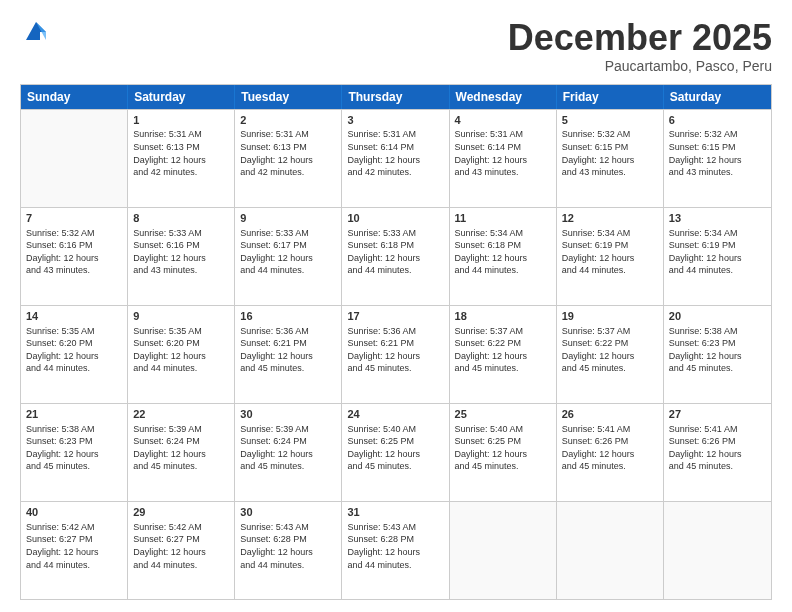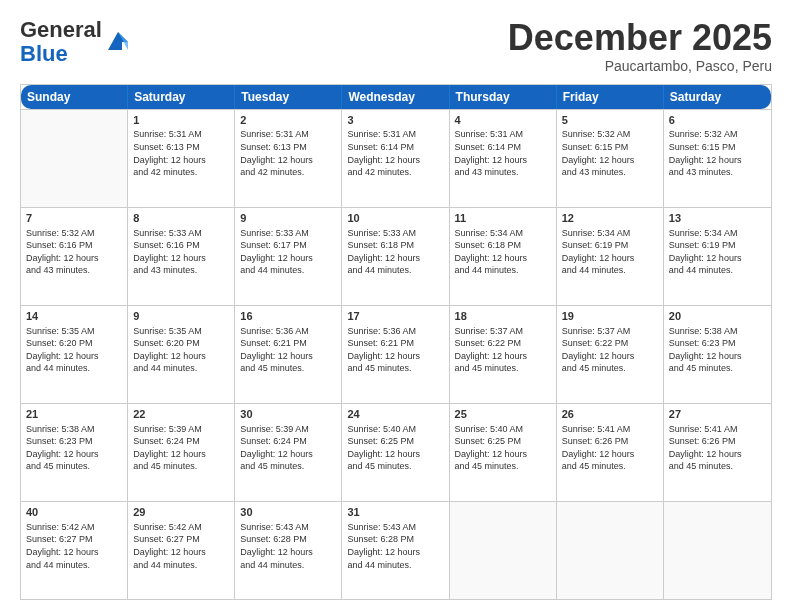--- a/index.html
+++ b/index.html
@@ -56,21 +56,20 @@
     .calendar {
       flex: 1;
       display: flex;
       flex-direction: column;
       border: 1px solid #ccc;
     }
     .cal-header-row {
       display: grid;
       grid-template-columns: repeat(7, 1fr);
       background: #1565c0;
-      border-radius: 10px;
     }
     .cal-header-cell {
       color: #fff;
       font-size: 12px;
       font-weight: bold;
       padding: 5px 6px;
       text-align: left;
       border-right: 1px solid #1976d2;
     }
     .cal-header-cell:last-child { border-right: none; }
@@ -107,44 +106,38 @@
       color: #333;
       line-height: 1.4;
     }
   </style>
 </head>
 <body>
 
 <div class="page">
   <div class="header">
     <div class="logo">
-      <div>
-        <div class="logo-text">
-          <span class="logo-general">General</span><br>
-          <span class="logo-blue">Blue</span>
-        </div>
-      </div>
       <svg class="logo-icon" viewBox="0 0 28 28">
         <polygon points="4,22 14,4 24,14 18,14 18,22" fill="#1565c0"></polygon>
         <polygon points="14,4 24,14 24,22" fill="#42a5f5" opacity="0.7"></polygon>
       </svg>
     </div>
     <div class="title-block">
       <div class="month-title">December 2025</div>
       <div class="subtitle">Paucartambo, Pasco, Peru</div>
     </div>
   </div>
 
   <div class="calendar">
     <div class="cal-header-row">
       <div class="cal-header-cell">Sunday</div>
       <div class="cal-header-cell">Saturday</div>
       <div class="cal-header-cell">Tuesday</div>
+      <div class="cal-header-cell">Thursday</div>
       <div class="cal-header-cell">Wednesday</div>
-      <div class="cal-header-cell">Thursday</div>
       <div class="cal-header-cell">Friday</div>
       <div class="cal-header-cell">Saturday</div>
     </div>
     <div class="cal-body" id="cal-body">
     <div class="cal-week">
           <div class="cal-cell empty"></div>
           <div class="cal-cell">
             <span class="day-num">1</span>
             <div class="cell-info" style="white-space: pre-line;">Sunrise: 5:31 AM
 Sunset: 6:13 PM

